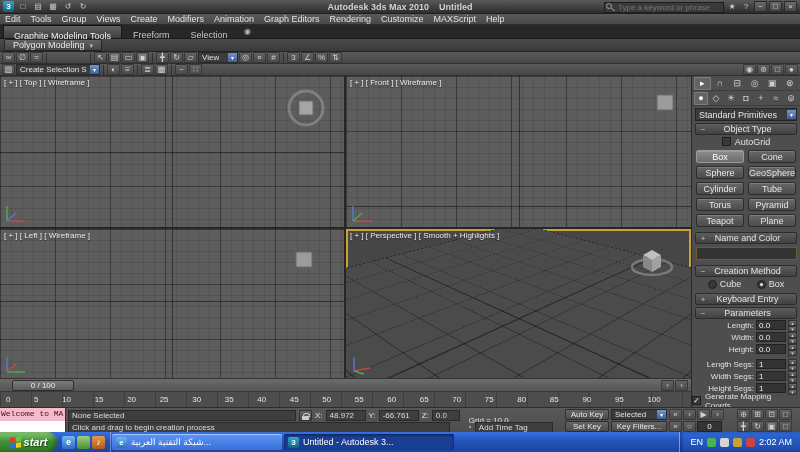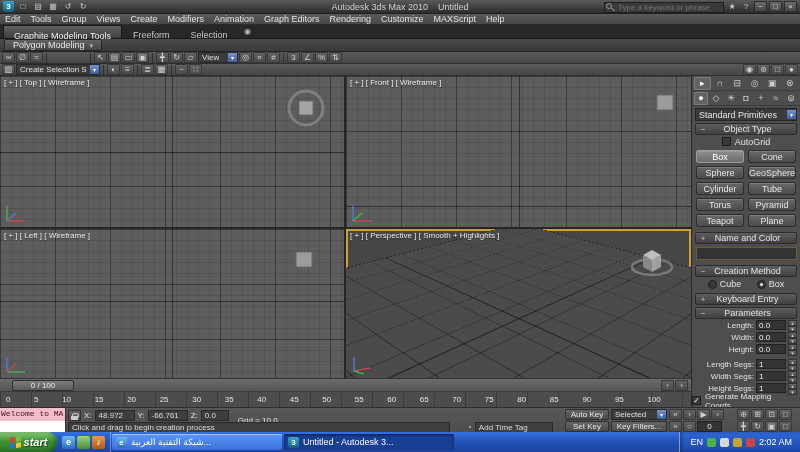--- a/index.html
+++ b/index.html
@@ -4,21 +4,21 @@
 <style>
   *{margin:0;padding:0;box-sizing:border-box;}
   html,body{width:800px;height:452px;overflow:hidden;}
   body{font-family:"Liberation Sans",sans-serif;background:#4d4d4d;}
   .app{position:relative;width:800px;height:452px;font-size:10px;color:#d6d6d6;}
 
   
   .titlebar{position:absolute;left:0;top:0;width:800px;height:14px;background:linear-gradient(#595959,#2d2d2d);border-bottom:1px solid #1f1f1f;display:flex;align-items:center;gap:3px;padding:0 3px;}
   .tb-logo{width:11px;height:11px;border-radius:2px;background:linear-gradient(#35a8cf,#14607f);color:#fff;font-size:8px;font-weight:bold;display:flex;align-items:center;justify-content:center;flex:0 0 auto;}
   .qa-btn{width:12px;height:11px;font-size:8px;color:#c9c9c9;display:flex;align-items:center;justify-content:center;border-radius:1px;}
-  .tb-title{position:absolute;left:0;right:0;text-align:center;font-size:9px;color:#d2d2d2;white-space:pre;pointer-events:none;}
+  .tb-title{position:absolute;left:0;right:0;text-align:center;font-size:9px;color:#d2d2d2;white-space:pre;pointer-events:none;font-weight:bold;}
   .tb-right{margin-left:auto;display:flex;align-items:center;gap:2px;z-index:2;}
   .tb-search-wrap{position:relative;}
   .tb-search{width:120px;height:11px;background:#3a3a3a;border:1px solid #1e1e1e;color:#c5c5c5;font-size:8px;padding:0 3px 0 13px;font-family:"Liberation Sans",sans-serif;}
   .mag{position:absolute;left:2px;top:2px;width:6px;height:6px;border:1px solid #9a9a9a;border-radius:50%;}
   .mag::after{content:"";position:absolute;left:4px;top:5px;width:4px;height:1px;background:#9a9a9a;transform:rotate(40deg);}
   .winbtn{width:13px;height:11px;display:flex;align-items:center;justify-content:center;font-size:8px;color:#ddd;background:linear-gradient(#6a6a6a,#474747);border:1px solid #2a2a2a;border-radius:1px;}
 
   
   .menubar{position:absolute;left:0;top:14px;width:800px;height:11px;background:linear-gradient(#5b5b5b,#474747);border-bottom:1px solid #2c2c2c;display:flex;align-items:center;}
   .menu-item{padding:0 5px;font-size:9px;color:#e3e3e3;line-height:11px;}
@@ -473,20 +473,21 @@
       <span>Generate Mapping Coords.</span>
     </div>
   </div>
 
   <div class="statusbar">
     <div class="listener">
       <div class="pink">Welcome to MA</div>
       <div class="white"></div>
     </div>
     <div class="sb-row sb-row1">
+      <span class="sunken" style="width:228px;">None Selected</span>
       <span class="lockbtn"></span>
       <span class="coordlab">X:</span>
       <span class="sunken" style="width:40px;">48.972</span>
       <span class="coordlab">Y:</span>
       <span class="sunken" style="width:40px;">-66.761</span>
       <span class="coordlab">Z:</span>
       <span class="sunken" style="width:28px;">0.0</span>
       <span class="coordlab" style="margin-left:6px;margin-top:10px;">Grid = 10.0</span>
     </div>
     <div class="sb-row sb-row2">

